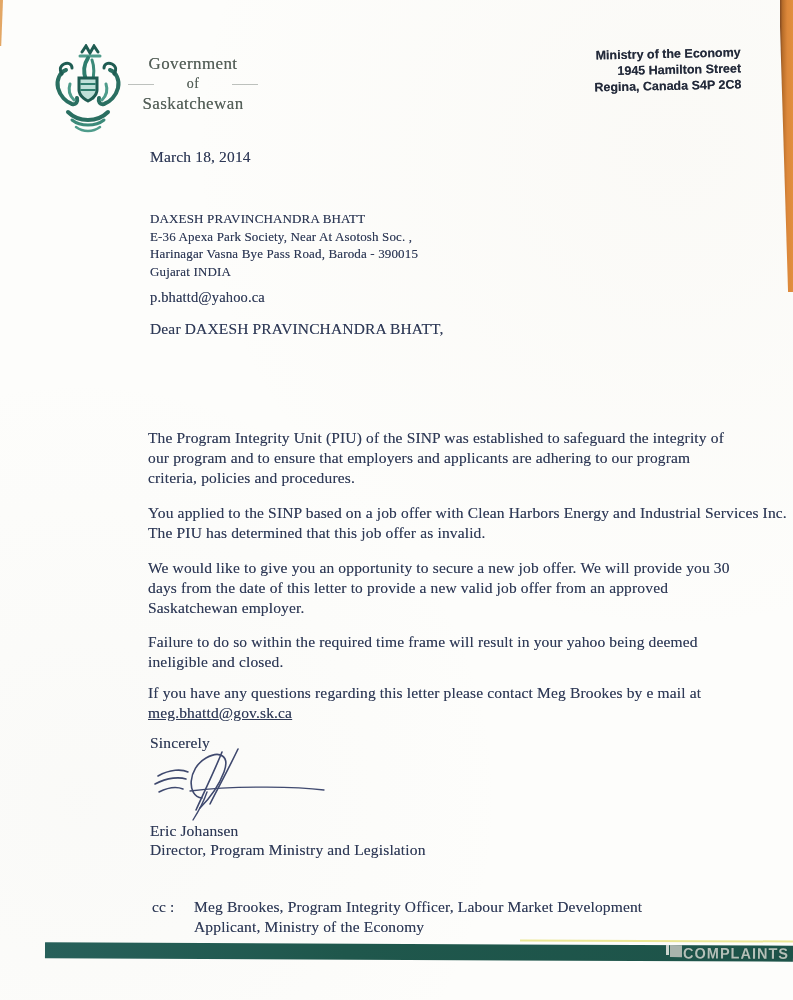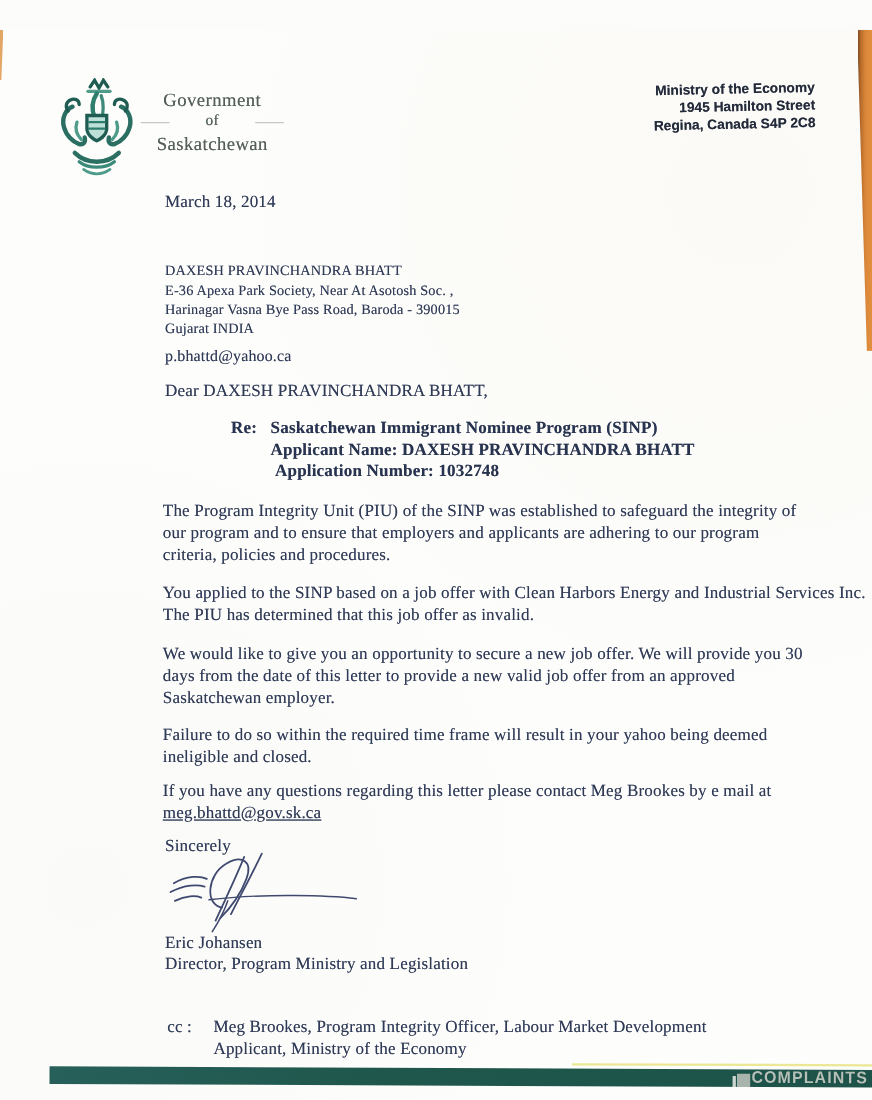--- a/index.html
+++ b/index.html
@@ -6,21 +6,20 @@
   body{
     width:793px;height:1000px;position:relative;overflow:hidden;
     background:#fcfcfa;
     font-family:"Liberation Serif", serif;
   }
   .page{position:absolute;inset:0;
     background:
       radial-gradient(circle at 85% 15%, rgba(210,195,170,0.06), transparent 45%),
       radial-gradient(circle at 10% 80%, rgba(190,190,185,0.05), transparent 40%),
       #fdfdfb;
-    margin-top: 27px;
   }
   
   .edge-wedge{
     position:absolute;right:0;top:0;width:13px;height:292px;
     background:linear-gradient(to right,#7a3f16 0%,#b5661f 20%,#da8130 55%,#e08a35 100%);
     clip-path:polygon(0% 0%,100% 0%,100% 100%,62% 100%,0% 9%);
     opacity:.95;
   }
   .edge-sliver{
     position:absolute;left:0;top:0;width:3px;height:46px;
@@ -69,21 +68,21 @@
   .cc-lines{margin-left:42px;line-height:19.5px;}
   
   .scratch{position:absolute;left:520px;top:940px;width:273px;height:2px;background:#e9e48a;transform:rotate(.2deg);opacity:.9;}
   .bar{
     position:absolute;left:45px;right:0;top:944px;height:16px;
     background:linear-gradient(to right,#27605a 0%,#1f574c 40%,#1d5349 100%);
     transform:rotate(.25deg);
     display:flex;align-items:center;justify-content:flex-end;
     padding-right:4px;box-sizing:border-box;
   }
-  .wm{display:flex;align-items:flex-end;gap:1px;}
+  .wm{display:flex;align-items:flex-start;gap:1px;}
   .wm-tick{width:3px;height:10px;background:#ccd5ce;}
   .wm-square{width:12px;height:12px;background:#a9b4ad;}
   .wm-text{
     font-family:"Liberation Sans", sans-serif;font-weight:bold;
     font-size:14.5px;letter-spacing:1px;color:#b4c0b8;
     text-shadow:0 0 1px rgba(20,50,45,.6);
     transform:scaleY(1.05);
   }
 </style>
 </head>
@@ -142,28 +141,20 @@
     <div>DAXESH PRAVINCHANDRA BHATT</div>
     <div>E-36 Apexa Park Society, Near At Asotosh Soc. ,</div>
     <div>Harinagar Vasna Bye Pass Road,  Baroda  - 390015</div>
     <div>Gujarat  INDIA</div>
   </div>
 
   <div class="email-line ink">p.bhattd@yahoo.ca</div>
 
   <div class="salutation ink fs">Dear DAXESH PRAVINCHANDRA BHATT,</div>
 
-  <div class="re-block fs">
-    <span class="re-label ink bold">Re:</span>
-    <div class="re-lines ink">
-      <div>Saskatchewan Immigrant Nominee Program (SINP)</div>
-      <div>Applicant Name:  DAXESH  PRAVINCHANDRA  BHATT</div>
-      <div class="rl3">Application Number:  1032748</div>
-    </div>
-  </div>
 
   <div class="p1 ink fs">The Program Integrity Unit (PIU) of the SINP was established to safeguard the integrity of our program and to ensure that employers and applicants are adhering to our program criteria, policies and procedures.</div>
   <div class="p2 ink fs">You applied to the SINP based on a job offer with Clean Harbors Energy and Industrial Services Inc.  The PIU has determined that this job offer as invalid.</div>
   <div class="p3 ink fs">We would like to give you an opportunity to secure a new job offer.  We will provide you 30 days from the date of this letter to provide a new valid job offer from an approved Saskatchewan employer.</div>
   <div class="p4 ink fs">Failure to do so within the required time frame will result in your yahoo being deemed ineligible and closed.</div>
   <div class="p5 ink fs">
     <div>If you have any questions regarding this letter please contact Meg Brookes by e mail at</div>
     <div><span class="email-link">meg.bhattd@gov.sk.ca</span></div>
   </div>
 

